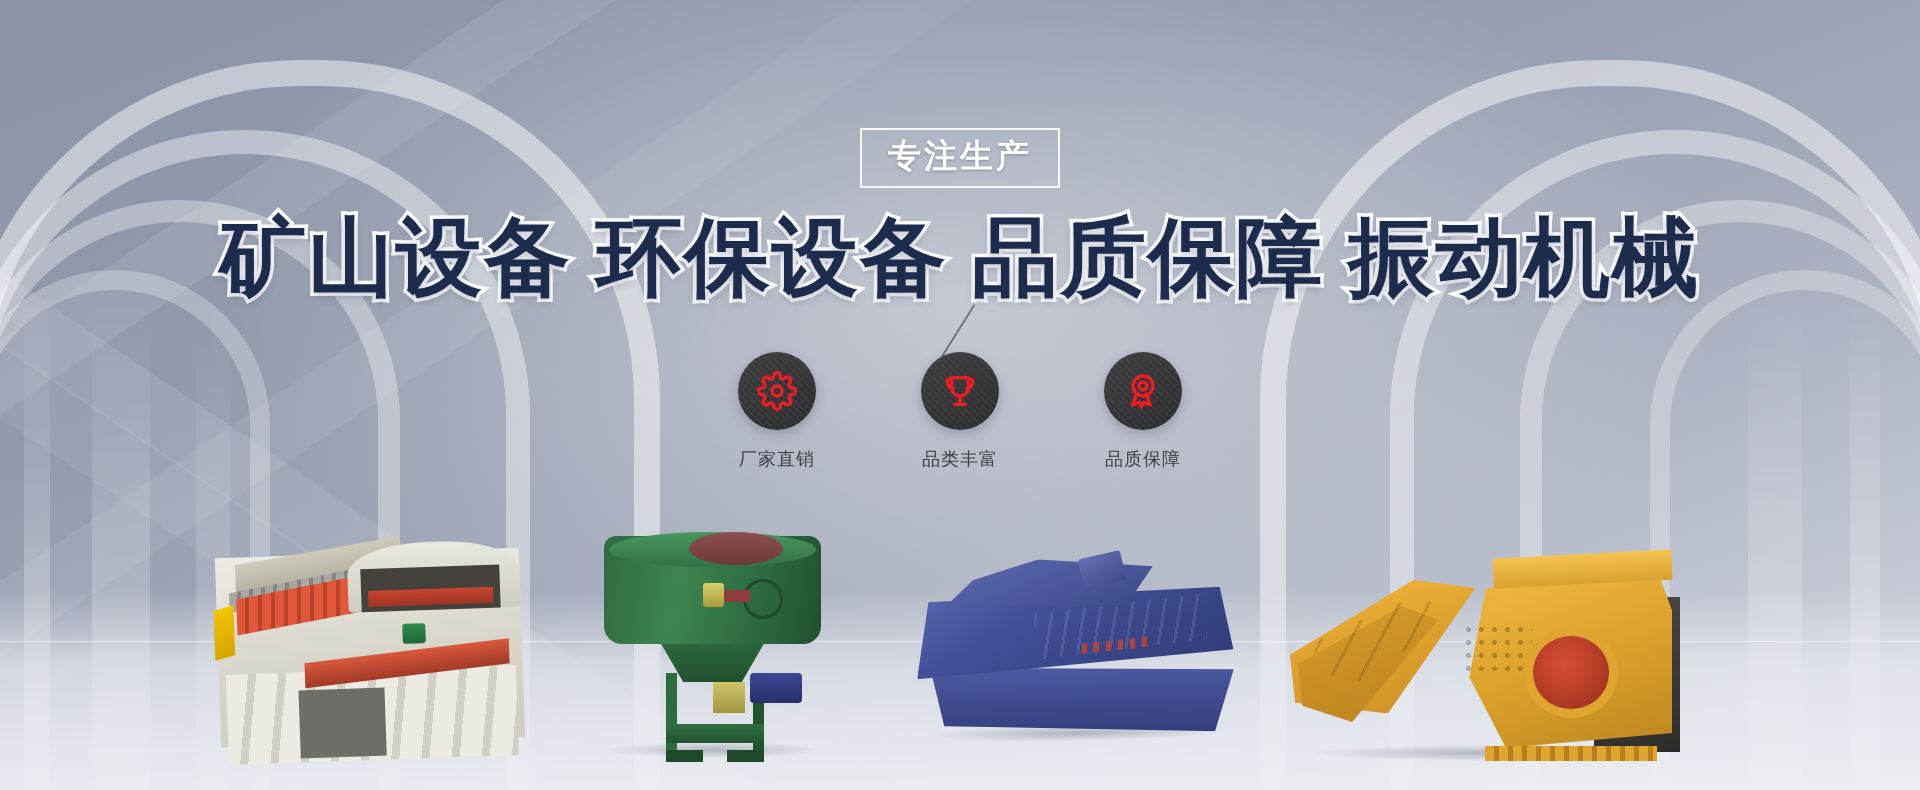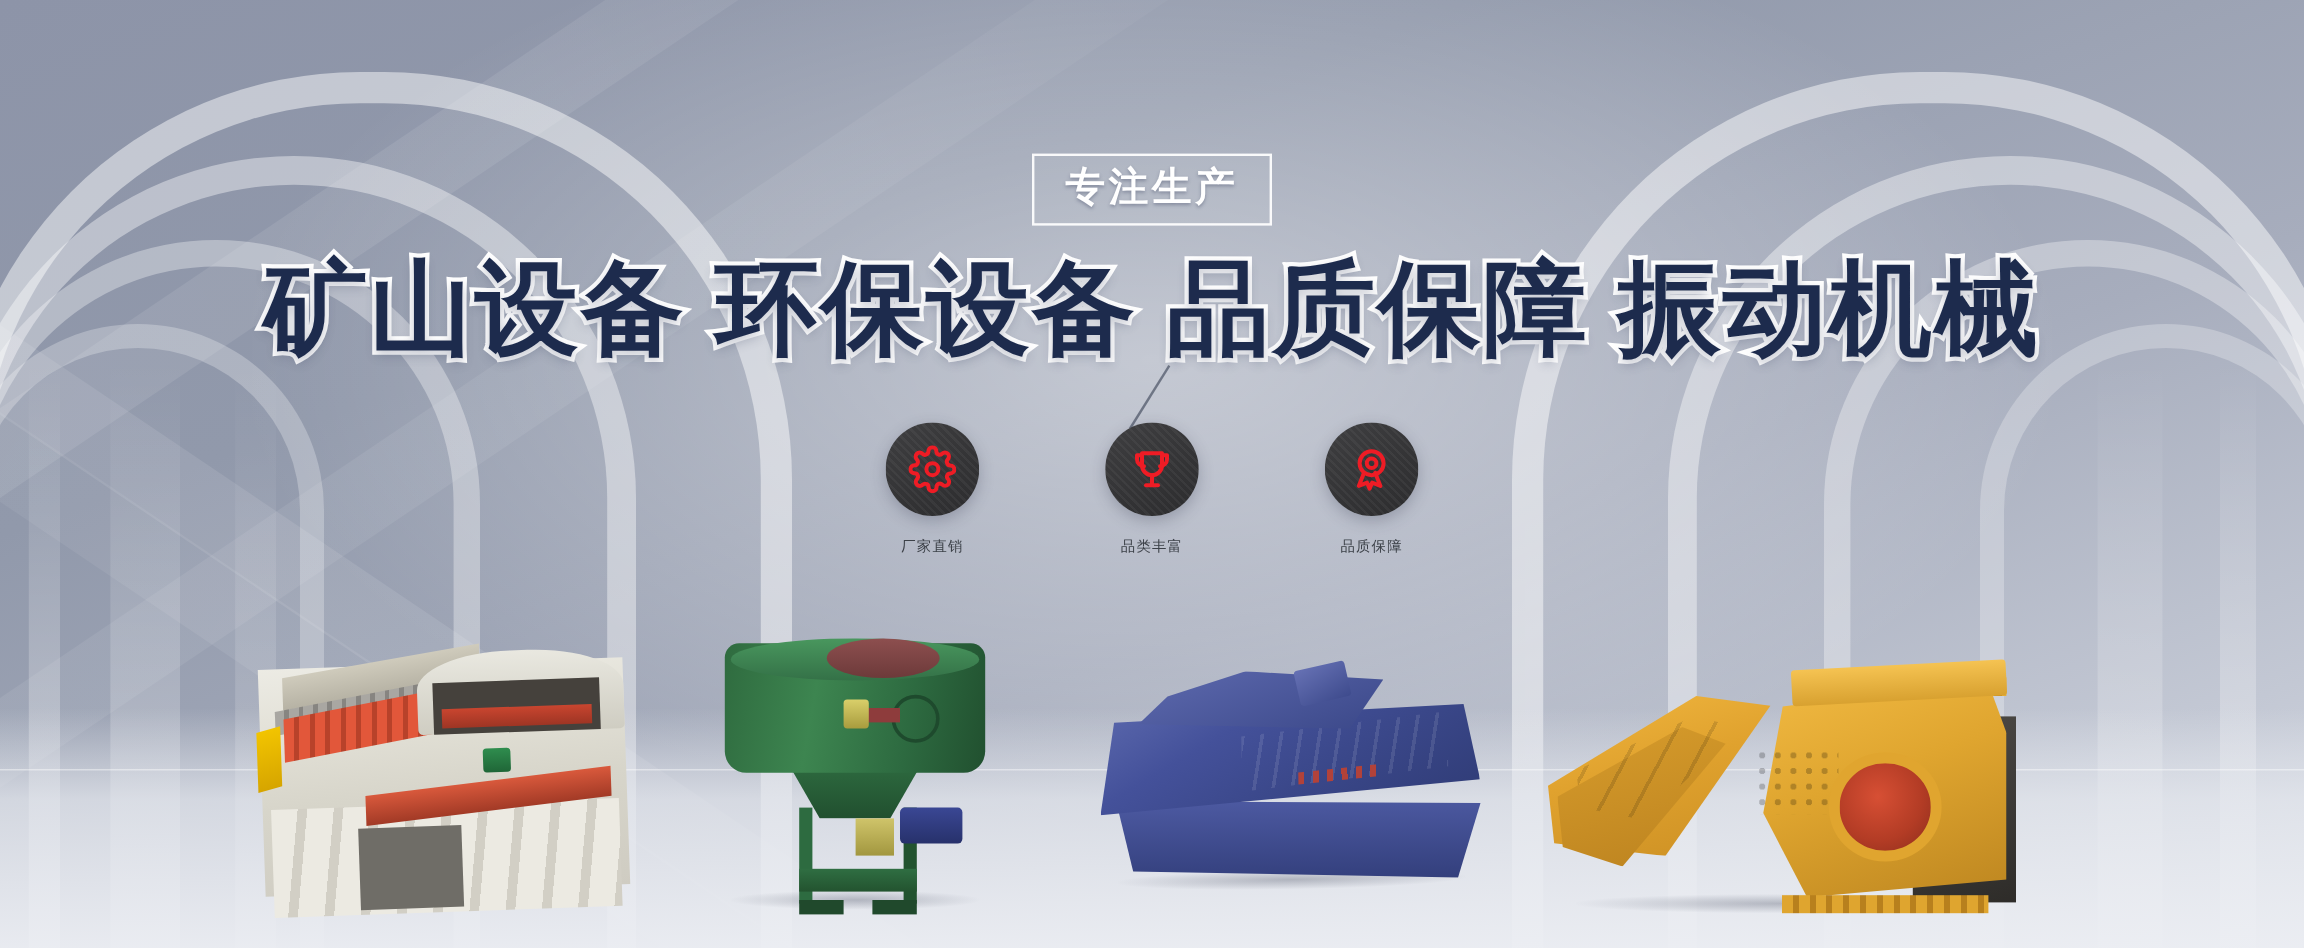--- a/index.html
+++ b/index.html
@@ -138,21 +138,21 @@
     border-radius: 50%;
     background:
       repeating-linear-gradient(45deg, rgba(255,255,255,0.045) 0 2px, rgba(0,0,0,0) 2px 5px),
       linear-gradient(150deg, #3f3f41 0%, #343436 55%, #2c2c2e 100%);
     display: flex; align-items: center; justify-content: center;
     box-shadow: 0 4px 12px rgba(50,55,75,0.28);
   }
   .fcircle svg { display: block; }
   .flabel {
     margin-top: 17px;
-    font-size: 12px;
+    font-size: 18px;
     color: #3c4148;
     letter-spacing: 1px;
     white-space: nowrap;
   }
 
   
   .machines { position: absolute; left: 0; right: 0; bottom: 0; height: 330px; }
   .machine { position: absolute; }
   .mshadow {
     position: absolute; left: 6%; right: 6%; bottom: 4px; height: 16px;

